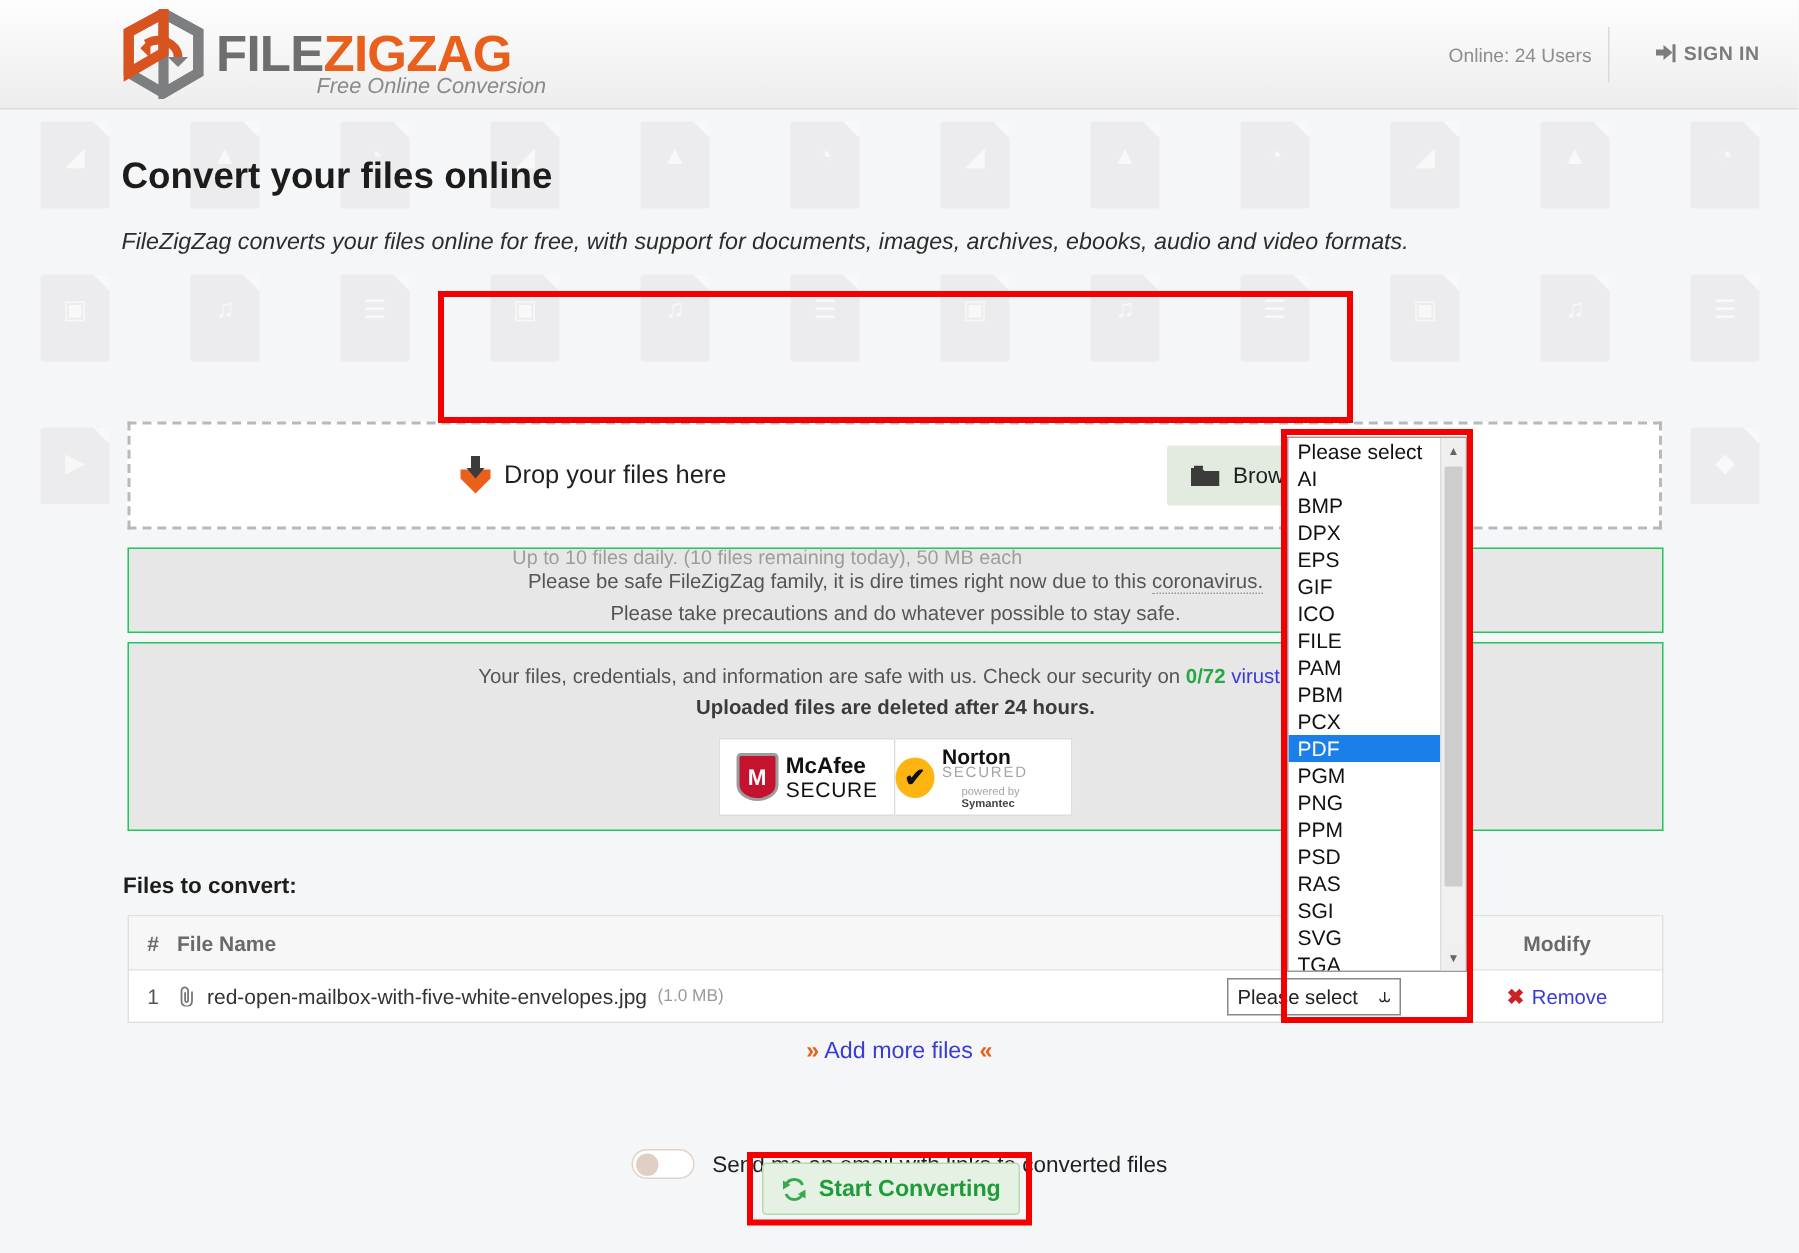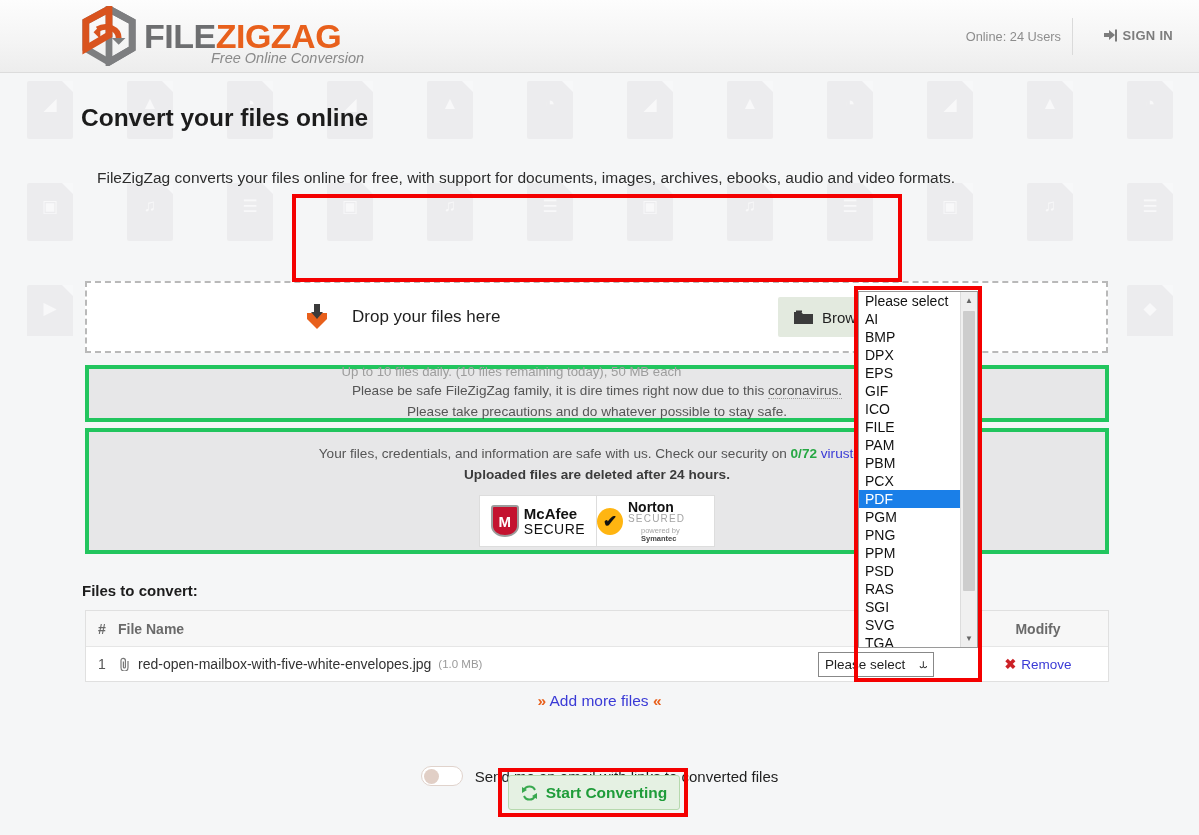--- a/index.html
+++ b/index.html
@@ -37,43 +37,43 @@
   .bgrow { position:absolute; left:0; width:1300px; display:flex; }
   .bgicon { width:100px; display:flex; flex-direction:column; align-items:center; }
   .bgfile { position:relative; width:46px; height:58px; background:#ececee; border-radius:2px 8px 2px 2px; }
   .bgfile:after { content:""; position:absolute; right:0; top:0; border-width:0 11px 11px 0; border-style:solid; border-color:#f7f8f9 #f7f8f9 transparent transparent; }
   .bglabel { font-size:12.5px; font-weight:bold; color:#e6e7e9; margin-top:-16px; letter-spacing:.5px; }
   .bgglyph { position:absolute; left:0; right:0; top:13px; text-align:center; font-size:17px; color:#f8f8f9; }
 
   
   .hero { position:absolute; left:0; top:73px; width:1023px; height:263px; z-index:2; }
   .hero h1 { position:absolute; left:81px; top:31px; margin:0; font-size:24.5px; color:#1c1c1c; font-weight:bold; }
-  .hero p  { position:absolute; left:81px; top:80px; margin:16px; font-size:15.5px; color:#2d2d2d; }
+  .hero p  { position:absolute; left:81px; top:80px; margin:0; font-size:15.5px; color:#2d2d2d;font-style:italic; }
 
   .dropzone {
     position:absolute; left:85px; top:208px; width:1023px; height:72px;
     border:2px dashed #b9b9b9; background:#ffffff;
   }
   .dz-inner { position:absolute; left:219px; top:0; right:0; height:100%; }
-  .dz-label { position:absolute; left:0; top:50%; transform:translateY(-50%); display:flex; align-items:center; gap:24px;justify-content:flex-end; }
+  .dz-label { position:absolute; left:0; top:50%; transform:translateY(-50%); display:flex; align-items:center; gap:8px;justify-content:flex-end; }
   .dz-arrow { width:22px; height:26px; position:relative; }
   .dz-text { font-size:17px; color:#1f1f1f; }
   .browse-btn {
     position:absolute; left:472px; top:50%; transform:translateY(-50%);
     height:40px; background:#e3eadf; border:none; border-radius:2px;
     padding:0 16px; display:flex; align-items:center; gap:9px;
     font-size:15px; color:#1f1f1f; cursor:pointer;
     font-family:"Liberation Sans", sans-serif;
   }
   .limit-note { position:absolute; left:0; right:0; top:291px; text-align:center; font-size:13.2px; color:#9d9d9d; }
 
   
   .alert {
     position:absolute; left:85px; width:1024px;
-    background:#e7e7e8; border:4px solid #22c55e;
+    background:#e7e7e8; border:1px solid #22c55e;
     text-align:center; color:#555;
   }
   .alert1 { top:365px; height:57px; padding-top:11px; }
   .alert2 { top:428px; height:126px; padding-top:11px; }
   .alert .line { font-size:13.6px; line-height:21px; }
   .dotted { border-bottom:1px dotted #999; }
   .green { color:#27a844; font-weight:bold; }
   .bluelink { color:#3a3ad6; text-decoration:none; }
   .bold-line { font-weight:bold; color:#3b3b3b; }
   .badges { display:flex; justify-content:center; gap:0; margin-top:10px; }

